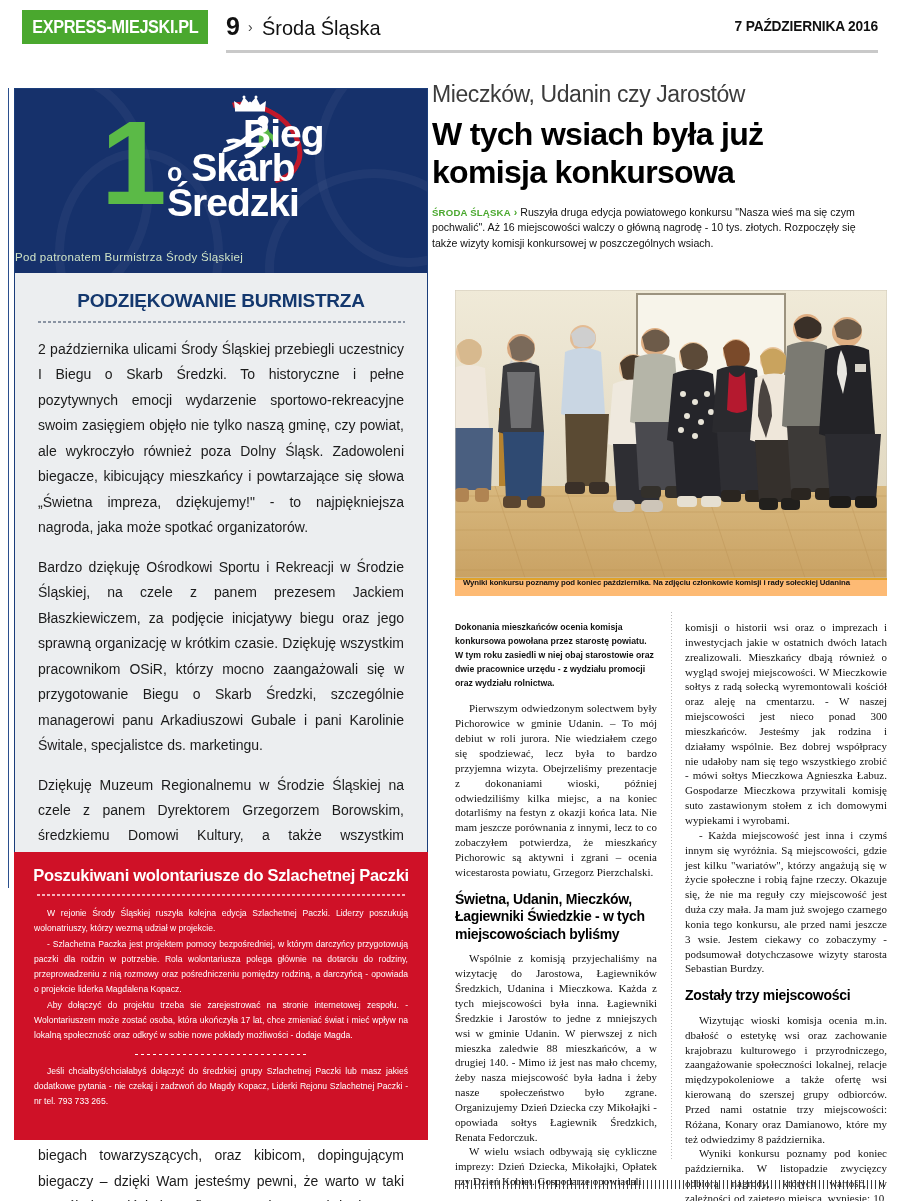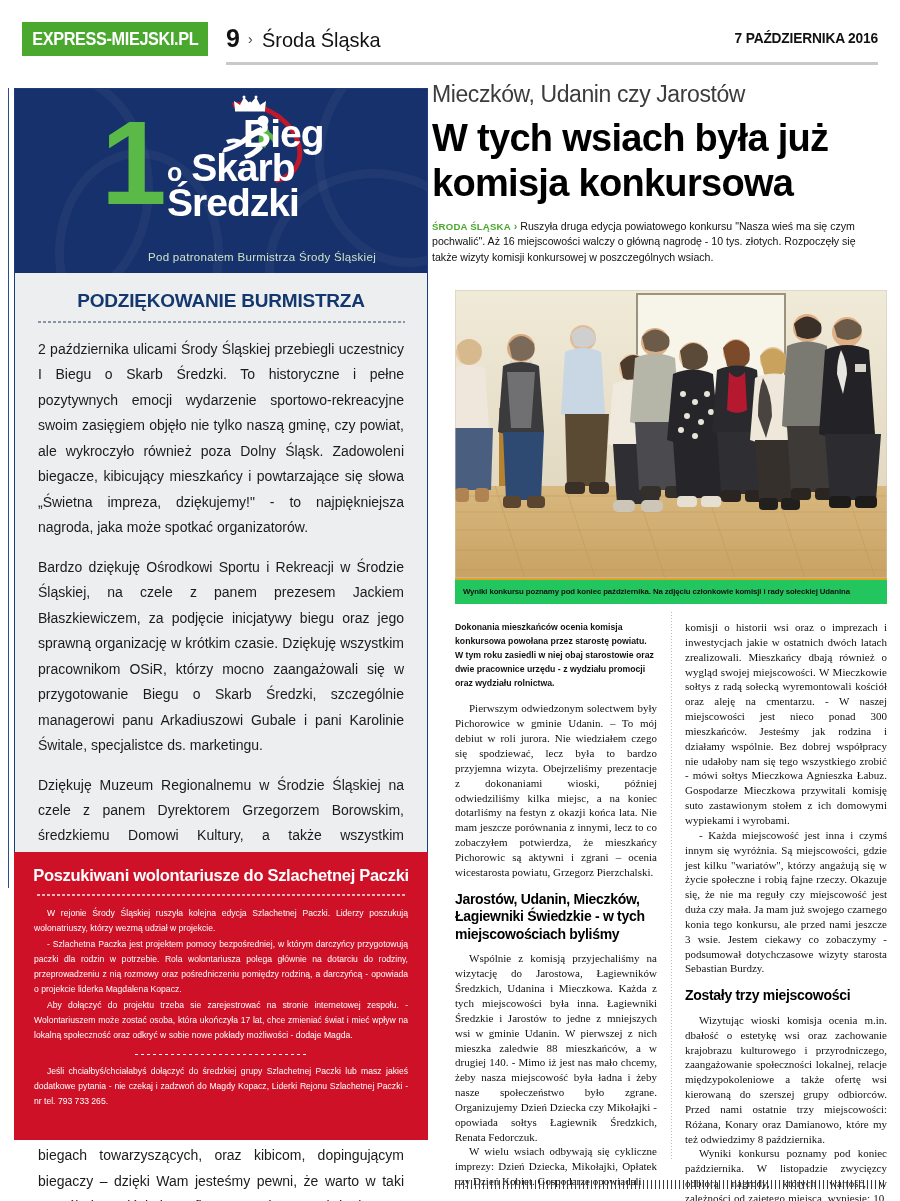--- a/index.html
+++ b/index.html
@@ -7,21 +7,21 @@
     width:900px;height:1201px;
     background:#ffffff;
     font-family:"Liberation Sans", sans-serif;
     color:#111;
     position:relative;
     overflow:hidden;
   }
   .page{position:relative;width:900px;height:1201px;}
 
   
-  .masthead{position:absolute;left:0;top:12px;width:900px;height:60px;}
+  .masthead{position:absolute;left:0;top:0;width:900px;height:60px;}
   .brand-box{
     position:absolute;left:22px;top:10px;width:186px;height:34px;
     background:#4aa82e;display:flex;align-items:center;justify-content:center;
   }
   .brand-text{
     color:#fff;font-weight:bold;font-size:17.5px;letter-spacing:-0.4px;
     font-family:"Liberation Sans", sans-serif;transform:scaleX(0.93);
   }
   .page-num{
     position:absolute;left:226px;top:12px;font-size:25px;font-weight:bold;color:#111;
@@ -79,22 +79,22 @@
   .crown{
     position:absolute;left:218px;top:6px;width:34px;height:17px;
   }
   .arc{
     position:absolute;left:188px;top:16px;width:92px;height:66px;
     border:5px solid #c0182b;border-radius:50%;
     border-left-color:transparent;border-bottom-color:transparent;
     transform:rotate(28deg);
   }
   .ad-patron{
-    position:absolute;left:0;bottom:10px;width:100%;text-align:center;
-    color:#cfe3c6;font-size:11.5px;letter-spacing:0.3px;padding-left:41px;
+    position:absolute;left:0;bottom:10px;width:100%;
+    color:#cfe3c6;font-size:11.5px;letter-spacing:0.3px;
   }
 
   .ad-title{
     text-align:center;color:#14386e;font-weight:bold;font-size:19px;
     margin:17px 0 0 0;letter-spacing:-0.2px;
   }
   .dot-rule{
     margin:9px 22px 0 22px;height:2px;
     background-image:radial-gradient(#8a94a3 48%, transparent 52%);
     background-size:5px 2px;background-repeat:repeat-x;
@@ -134,36 +134,36 @@
   }
 
   
   .article{position:absolute;left:432px;top:82px;width:432px;}
   .kicker{
     font-size:23px;color:#3c3c3c;font-weight:normal;letter-spacing:-0.4px;
     line-height:1.1;margin:0;
     font-family:"Liberation Sans", sans-serif;
   }
   .headline{
-    font-size:38px;font-weight:bold;color:#000;line-height:1.18;
+    font-size:32px;font-weight:bold;color:#000;line-height:1.18;
     margin:9px 0 0 0;letter-spacing:-0.7px;
   }
   .lede{
     margin:13px 0 0 0;font-size:10.6px;line-height:1.45;color:#111;
   }
   .lede .loc{color:#4aa82e;font-weight:bold;font-size:9.6px;letter-spacing:0.2px;}
   .lede .arrow{color:#4aa82e;font-weight:bold;}
 
   .photo{
     position:absolute;left:455px;top:290px;width:432px;height:288px;overflow:hidden;
     background:#d8cbb4;
   }
   .caption-bar{
-    position:absolute;left:455px;top:578px;width:432px;height:26px;
-    background:#22c55e;display:flex;align-items:center;
+    position:absolute;left:455px;top:578px;width:432px;height:18px;
+    background:#fdba74;display:flex;align-items:flex-start;
   }
   .caption-bar .rule{
     position:absolute;left:0;top:0;width:100%;height:2px;background:#e0a32a;
   }
   .caption-txt{
     font-size:7.8px;font-weight:bold;color:#111;padding:0 8px;letter-spacing:-0.1px;
   }
 
   .cols{
     position:absolute;left:455px;top:612px;width:432px;height:560px;
@@ -426,21 +426,21 @@
   </div>
 
   <div class="cols">
     <div class="col-div"></div>
 
     <div class="col col-a">
       <p class="lead-bold">Dokonania mieszkańców ocenia komisja konkursowa powołana przez starostę powiatu. W tym roku zasiedli w niej obaj starostowie oraz dwie pracownice urzędu - z wydziału promocji oraz wydziału rolnictwa.</p>
       <div class="serif">
         <p>Pierwszym odwiedzonym solectwem były Pichorowice w gminie Udanin. – To mój debiut w roli jurora. Nie wiedziałem czego się spodziewać, lecz była to bardzo przyjemna wizyta. Obejrzeliśmy prezentacje z dokonaniami wioski, później odwiedziliśmy kilka miejsc, a na koniec dotarliśmy na festyn z okazji końca lata. Nie mam jeszcze porównania z innymi, lecz to co zobaczyłem potwierdza, że mieszkańcy Pichorowic są aktywni i zgrani – ocenia wicestarosta powiatu, Grzegorz Pierzchalski.</p>
       </div>
-      <h3 class="subhead">Jarostów, Udanin, Mieczków, Łagiewniki Świedzkie - w tych miejscowościach byliśmy</h3>
+      <h3 class="subhead">Świetna, Udanin, Mieczków, Łagiewniki Świedzkie - w tych miejscowościach byliśmy</h3>
       <div class="serif">
         <p>Wspólnie z komisją przyjechaliśmy na wizytację do Jarostowa, Łagiewników Średzkich, Udanina i Mieczkowa. Każda z tych miejscowości była inna. Łagiewniki Średzkie i Jarostów to jedne z mniejszych wsi w gminie Udanin. W pierwszej z nich mieszka zaledwie 88 mieszkańców, a w drugiej 140. - Mimo iż jest nas mało chcemy, żeby nasza miejscowość była ładna i żeby nasze społeczeństwo było zgrane. Organizujemy Dzień Dziecka czy Mikołajki - opowiada sołtys Łagiewnik Średzkich, Renata Fedorczuk.</p>
         <p>W wielu wsiach odbywają się cykliczne imprezy: Dzień Dziecka, Mikołajki, Opłatek czy Dzień Kobiet. Gospodarze opowiadali</p>
       </div>
     </div>
 
     <div class="col col-b">
       <div class="serif">
         <p style="text-indent:0">komisji o historii wsi oraz o imprezach i inwestycjach jakie w ostatnich dwóch latach zrealizowali. Mieszkańcy dbają również o wygląd swojej miejscowości. W Mieczkowie sołtys z radą sołecką wyremontowali kościół oraz aleję na cmentarzu. - W naszej miejscowości jest nieco ponad 300 mieszkańców. Jesteśmy jak rodzina i działamy wspólnie. Bez dobrej współpracy nie udałoby nam się tego wszystkiego zrobić - mówi sołtys Mieczkowa Agnieszka Łabuz. Gospodarze Mieczkowa przywitali komisję suto zastawionym stołem z ich domowymi wypiekami i wyrobami.</p>
         <p>- Każda miejscowość jest inna i czymś innym się wyróżnia. Są miejscowości, gdzie jest kilku "wariatów", którzy angażują się w życie społeczne i robią fajne rzeczy. Okazuje się, że nie ma reguły czy miejscowość jest duża czy mała. Ja mam już swojego czarnego konia tego konkursu, ale przed nami jeszcze 3 wsie. Jestem ciekawy co zobaczymy - podsumował dotychczasowe wizyty starosta Sebastian Burdzy.</p>

